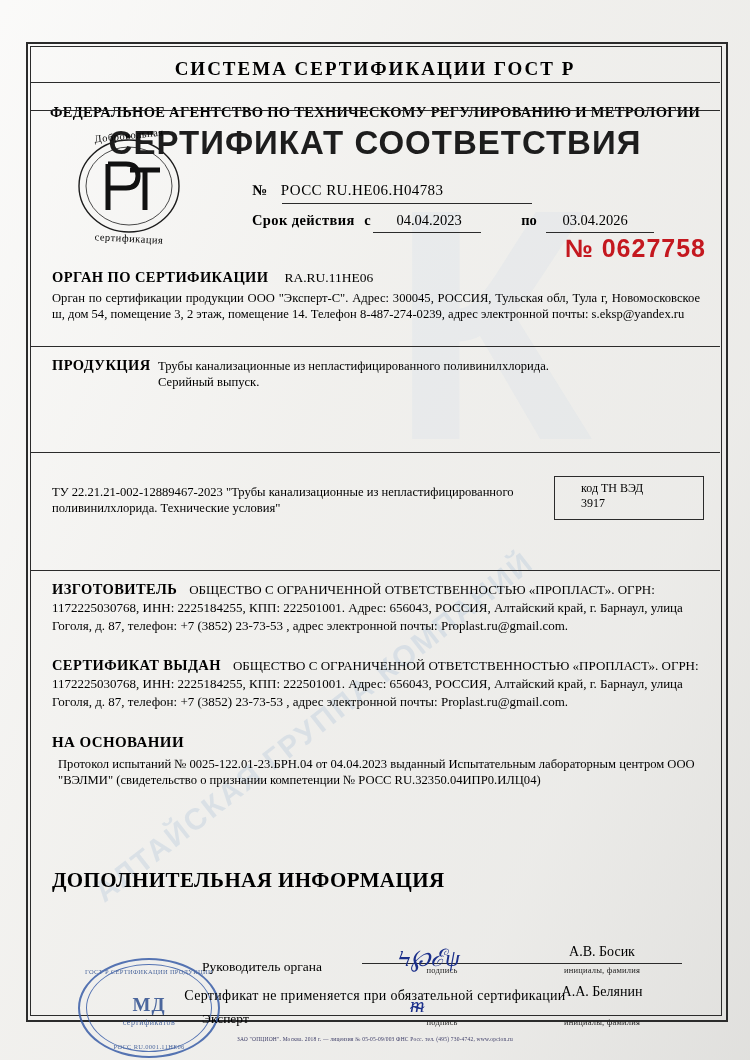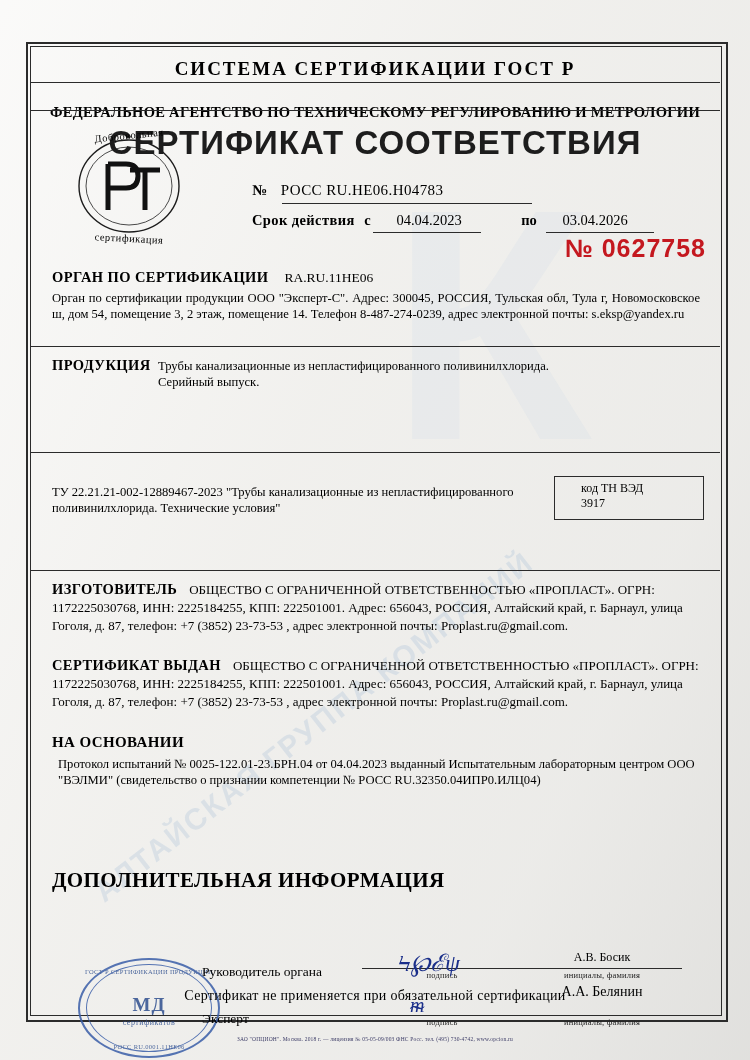--- a/index.html
+++ b/index.html
@@ -360,21 +360,21 @@
 
     <div class="sig-block" style="left:172px; top:898px; width:480px;">
       <div style="display:flex; align-items:flex-end;">
         <div style="width:160px; font-size:13.5px;">Руководитель органа</div>
         <div style="width:160px; position:relative;">
           <div class="sign-scribble" style="left:36px; top:-22px; font-size:24px;">Ϟ℘ℰψ</div>
           <div class="sig-line"></div>
           <div class="tiny" style="text-align:center; margin-top:1px;">подпись</div>
         </div>
         <div style="width:160px; position:relative; text-align:center;">
-          <div style="font-size:12px; margin-bottom:2px;margin-top:6px;">А.В. Босик</div>
+          <div style="font-size:14px; margin-bottom:2px;">А.В. Босик</div>
           <div class="sig-line"></div>
           <div class="tiny" style="text-align:center; margin-top:1px;">инициалы, фамилия</div>
         </div>
       </div>
     </div>
 
     <div class="sig-block" style="left:172px; top:938px; width:480px;">
       <div style="display:flex; align-items:flex-end;">
         <div style="width:160px; font-size:13.5px;">Эксперт</div>
         <div style="width:160px; position:relative;">

